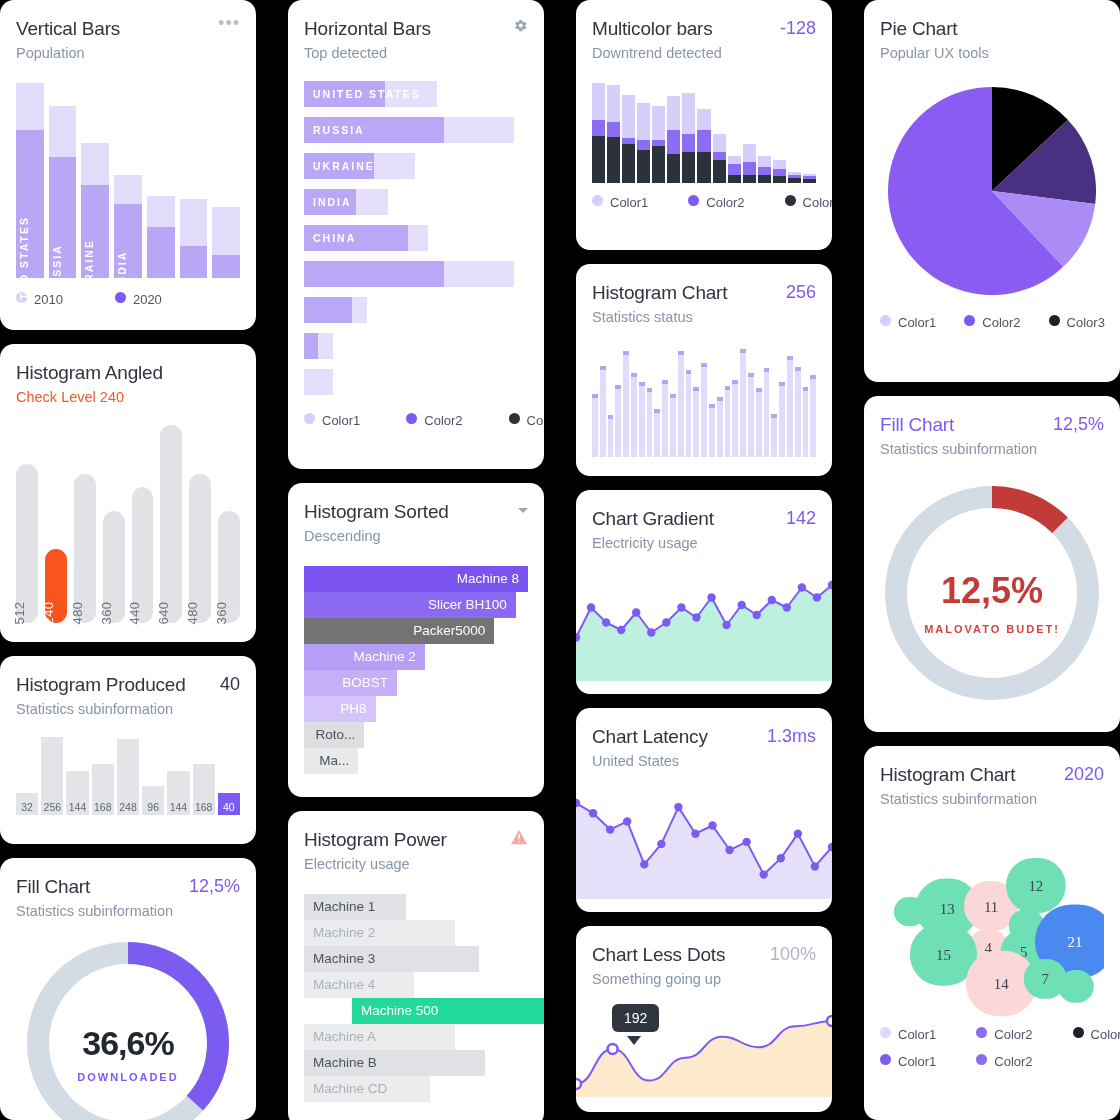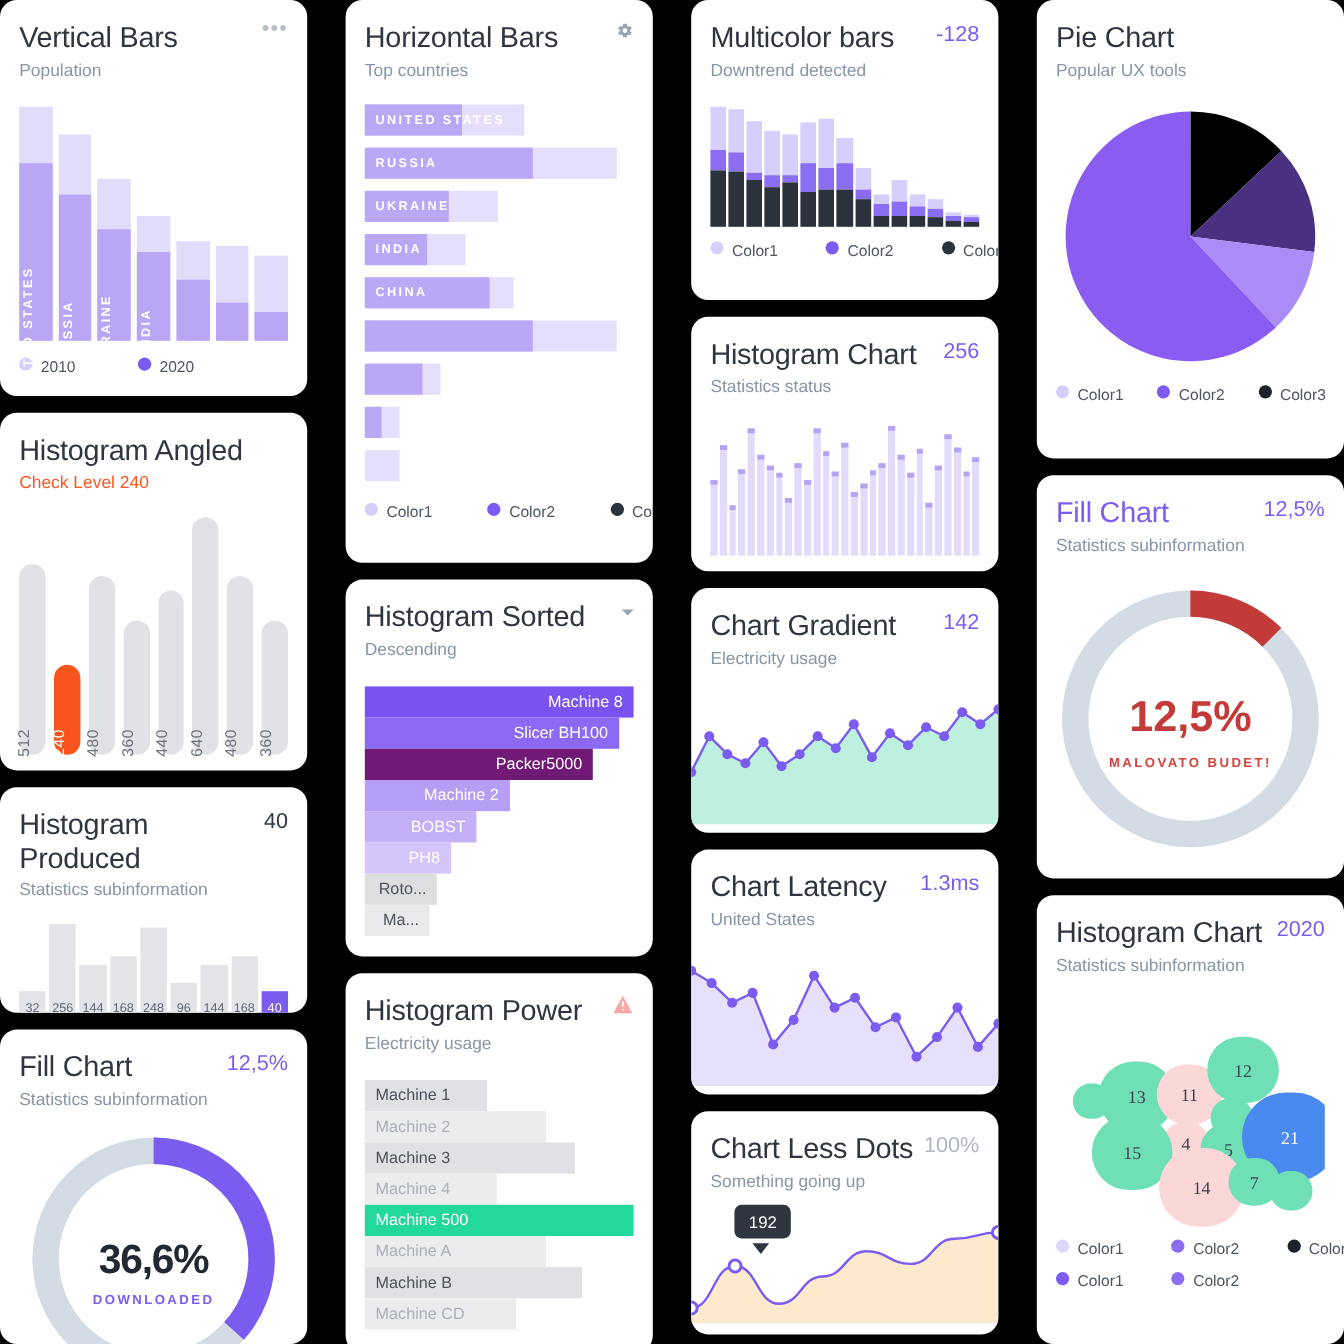--- a/index.html
+++ b/index.html
@@ -3,21 +3,21 @@
 <meta charset="utf-8">
 <style>
   * { box-sizing: border-box; margin:0; padding:0; }
   html,body { width:1120px; height:1120px; background:#000; overflow:hidden;
     font-family:"Liberation Sans", sans-serif; }
   .board { position:relative; width:1120px; height:1120px; }
   .col { position:absolute; top:0; width:256px; display:flex; flex-direction:column; gap:14px; }
   .c1 { left:0; }  .c2 { left:288px; } .c3 { left:576px; } .c4 { left:864px; }
   .card { background:#fff; border-radius:14px; padding:18px 16px 16px 16px; overflow:hidden; position:relative; }
   .hd { display:flex; justify-content:space-between; align-items:flex-start; }
-  .title { font-size:24px; color:#2f3640; font-weight:400; letter-spacing:-0.2px; line-height:1.15; }
+  .title { font-size:19px; color:#2f3640; font-weight:400; letter-spacing:-0.2px; line-height:1.15; }
   .title.purple { color:#7c5cf0; }
   .sub { font-size:14.5px; color:#8795a6; margin-top:5px; }
   .sub.orange { color:#fa5722; }
   .val { font-size:18px; color:#7c5cf0; font-weight:400; }
   .val.dark { color:#2f3640; }
   .val.grey { color:#aeb7c2; }
   .dots { color:#b6bec9; font-size:18px; letter-spacing:1px; line-height:10px; }
   .gear { width:15px; height:15px; }
   .caret { width:0;height:0;border-left:5px solid transparent;border-right:5px solid transparent;border-top:5px solid #9aa5b1; margin-top:7px;}
   .warn { width:18px;height:16px; }
@@ -248,21 +248,21 @@
       </div>
     </div>
   </div>
 
   <div class="col c2">
 
     <div class="card" style="height:469px;">
       <div class="hd">
         <div>
           <div class="title">Horizontal Bars</div>
-          <div class="sub">Top countries</div>
+          <div class="sub">Top detected</div>
         </div>
         <svg class="gear" viewBox="0 0 24 24">
           <path fill="#9aa5b1" d="M19.4 13a7.6 7.6 0 000-2l2.1-1.6-2-3.5-2.5 1a7.7 7.7 0 00-1.7-1L15 3H9.9l-.3 2.8a7.7 7.7 0 00-1.7 1l-2.5-1-2 3.5L5.5 11a7.6 7.6 0 000 2l-2.1 1.6 2 3.5 2.5-1a7.7 7.7 0 001.7 1l.3 2.9H15l.3-2.8c.6-.3 1.2-.6 1.7-1l2.5 1 2-3.5L19.4 13zM12.5 15.2a3.2 3.2 0 110-6.4 3.2 3.2 0 010 6.4z"></path>
         </svg>
       </div>
       <div class="hbars" id="hbars">
           <div class="hbrow">
             <div class="hbback" style="width: 133.495px;"></div>
             <div class="hbfront" style="width: 81.4545px;">
               <div class="hblab">UNITED STATES</div>
@@ -333,21 +333,21 @@
         </div>
         <div class="caret"></div>
       </div>
       <div class="hs" id="hsort">
           <div class="hsrow" style="width: 224px; background: rgb(122, 82, 239);">
             <div class="hslab">Machine 8</div>
           </div>
           <div class="hsrow" style="width: 211.726px; background: rgb(140, 105, 242);">
             <div class="hslab">Slicer BH100</div>
           </div>
-          <div class="hsrow" style="width: 190.247px; background: #701a75;">
+          <div class="hsrow" style="width: 190.247px; background: #737373;">
             <div class="hslab">Packer5000</div>
           </div>
           <div class="hsrow" style="width: 120.694px; background: rgb(182, 157, 246);">
             <div class="hslab">Machine 2</div>
           </div>
           <div class="hsrow" style="width: 93.0776px; background: rgb(197, 176, 248);">
             <div class="hslab">BOBST</div>
           </div>
           <div class="hsrow" style="width: 71.5982px; background: rgb(213, 196, 250);">
             <div class="hslab">PH8</div>
@@ -379,21 +379,21 @@
           </div>
           <div class="hpwrow" style="width: 150.691px; background: rgb(234, 236, 238);">
             <div class="hpwlab" style="color: rgb(170, 177, 186);">Machine 2</div>
           </div>
           <div class="hpwrow" style="width: 175.127px; background: rgb(223, 225, 228);">
             <div class="hpwlab" style="color: rgb(76, 83, 93);">Machine 3</div>
           </div>
           <div class="hpwrow" style="width: 109.964px; background: rgb(234, 236, 238);">
             <div class="hpwlab" style="color: rgb(170, 177, 186);">Machine 4</div>
           </div>
-          <div class="hpwrow" style="width: 224px; background: rgb(34, 217, 155);">
+          <div class="hpwrow" style="width: 224px; background: rgb(34, 217, 155); margin-left: 48px;">
             <div class="hpwlab" style="color: rgb(255, 255, 255);">Machine 500</div>
           </div>
           <div class="hpwrow" style="width: 150.691px; background: rgb(234, 236, 238);">
             <div class="hpwlab" style="color: rgb(170, 177, 186);">Machine A</div>
           </div>
           <div class="hpwrow" style="width: 181.236px; background: rgb(223, 225, 228);">
             <div class="hpwlab" style="color: rgb(76, 83, 93);">Machine B</div>
           </div>
           <div class="hpwrow" style="width: 126.255px; background: rgb(234, 236, 238);">
             <div class="hpwlab" style="color: rgb(170, 177, 186);">Machine CD</div>

